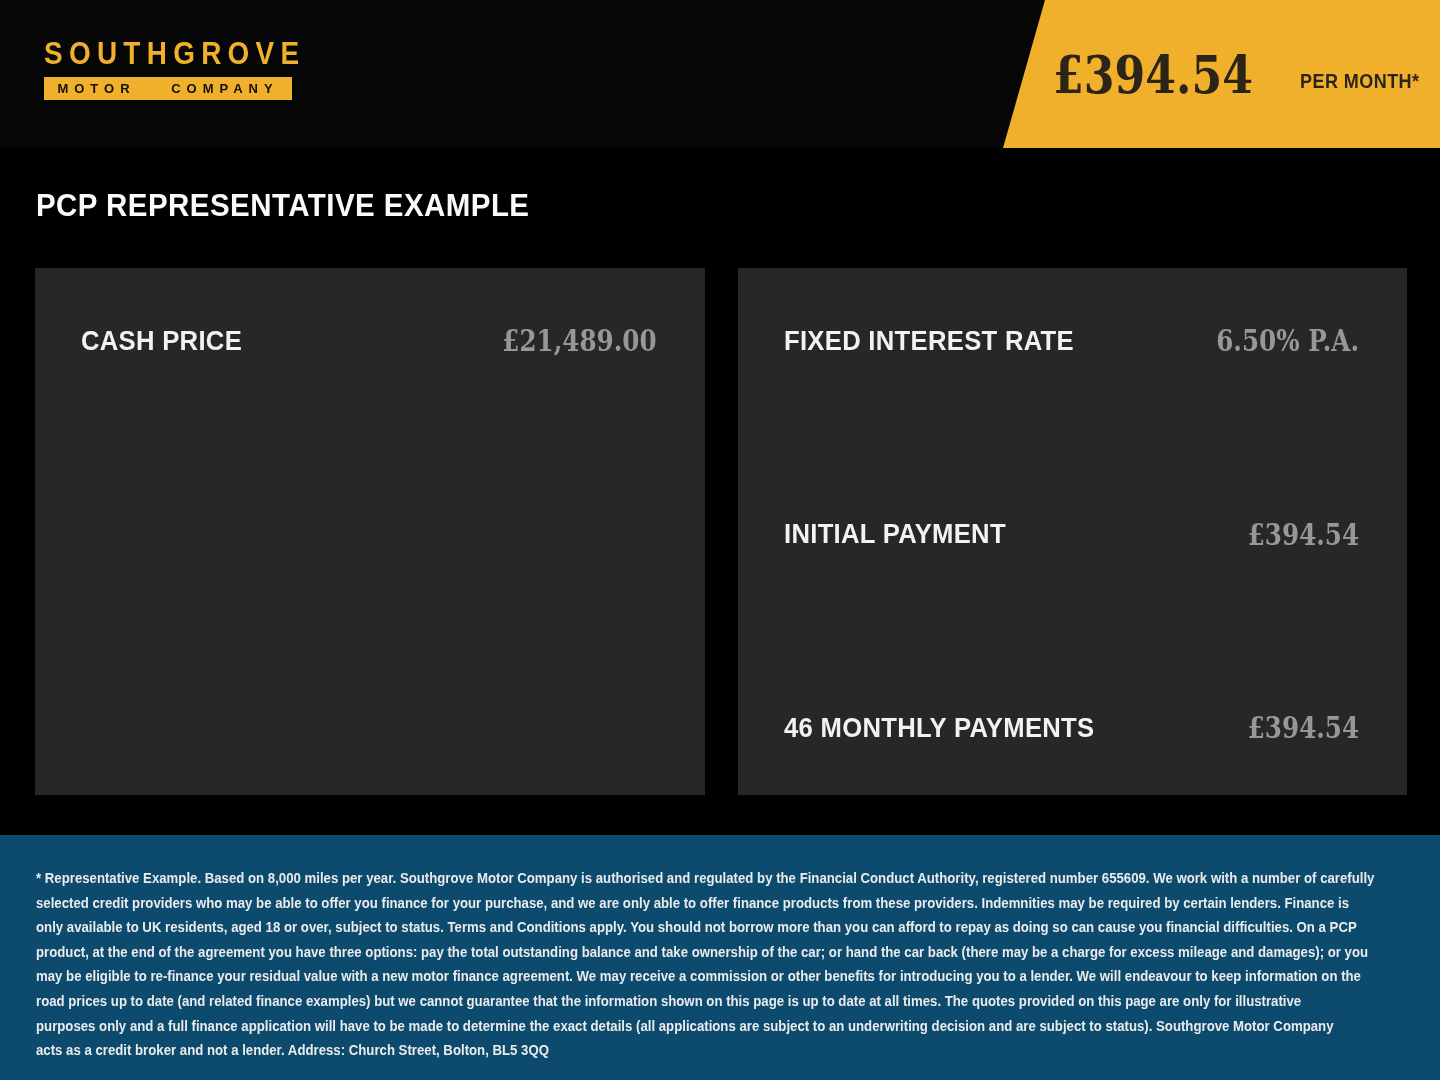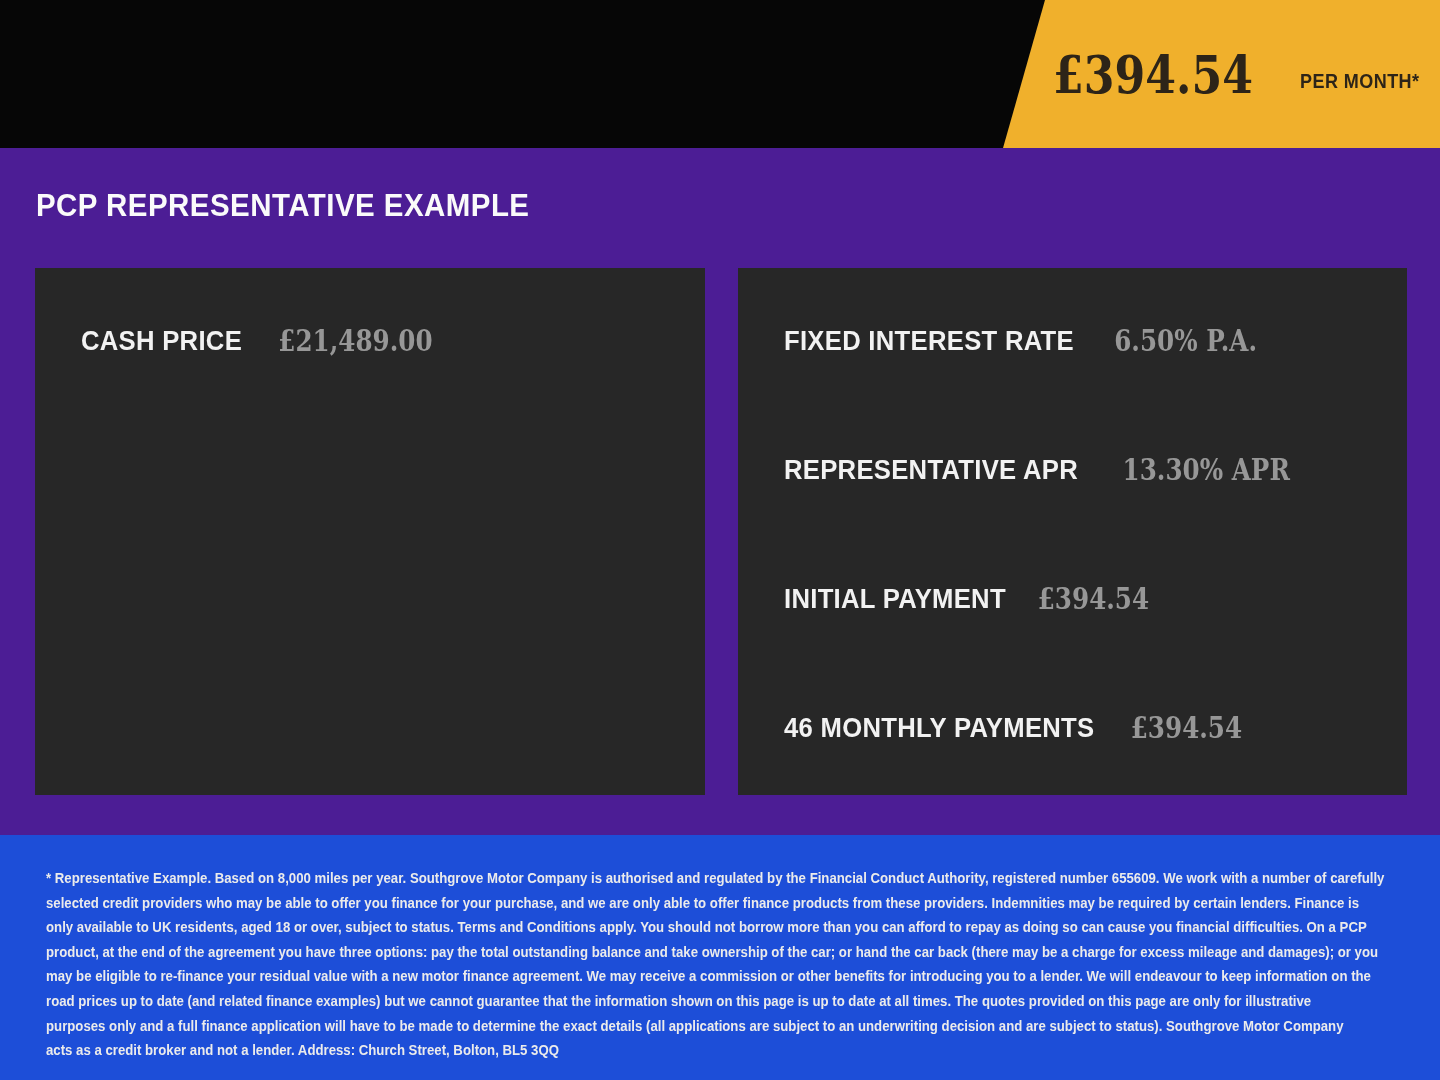--- a/index.html
+++ b/index.html
@@ -31,82 +31,82 @@
   .banner-amount{
     font-family:"DejaVu Serif",serif;font-weight:700;font-size:52px;color:#2d2418;
     transform:scaleX(.85);transform-origin:left center;white-space:nowrap;
   }
   .banner-period{
     font-size:20px;font-weight:700;color:#2d2418;margin-left:12px;margin-top:14px;
     transform:scaleX(.9);transform-origin:left center;white-space:nowrap;letter-spacing:.5px;
   }
 
   
-  .main{position:absolute;top:148px;left:0;width:1440px;height:687px;background:#4c1d95;}
+  .main{position:absolute;top:148px;left:0;width:1440px;height:687px;background:#000000;}
   .page-title{
     position:absolute;left:36px;top:40px;color:#fafafa;font-size:31px;font-weight:700;
     letter-spacing:.5px;transform:scaleX(.95);transform-origin:left center;white-space:nowrap;
   }
 
   .panel{
     position:absolute;top:120px;height:527px;background:#272727;box-sizing:border-box;
     display:flex;flex-direction:column;justify-content:space-between;
     padding:56px 48px 50px 46px;
   }
   .panel-left{left:35px;width:670px;}
   .panel-right{left:738px;width:669px;}
 
-  .frow{display:flex;justify-content:flex-start;align-items:center;}
+  .frow{display:flex;justify-content:space-between;align-items:center;}
   .flabel{
     color:#f2f2f2;font-size:27px;font-weight:700;letter-spacing:.3px;
     transform:scaleX(.95);transform-origin:left center;white-space:nowrap;
   }
   .fvalue{
     font-family:"DejaVu Serif",serif;color:#979797;font-size:29px;font-weight:700;
     transform:scaleX(.85);transform-origin:right center;white-space:nowrap;
   }
 
   
   .footer{
-    position:absolute;top:835px;left:0;width:1440px;height:245px;background:#1d4ed8;
-    box-sizing:border-box;padding:31px 40px 0 46px;
+    position:absolute;top:835px;left:0;width:1440px;height:245px;background:#0c4a6e;
+    box-sizing:border-box;padding:31px 40px 0 36px;
   }
   .fine-line{
     color:#ebebeb;font-size:15px;font-weight:700;line-height:24.6px;
     white-space:nowrap;transform:scaleX(.88);transform-origin:left center;
   }
 </style>
 </head>
 <body>
 
 <div class="header">
+  <div class="logo">
+    <span class="logo-name">SOUTHGROVE</span>
+    <span class="logo-bar">MOTOR COMPANY</span>
+  </div>
   <div class="banner">
     <span class="banner-amount">£394.54</span>
     <span class="banner-period">PER MONTH*</span>
   </div>
 </div>
 
 <div class="main">
   <div class="page-title">PCP REPRESENTATIVE EXAMPLE</div>
 
   <div class="panel panel-left">
     <div class="frow">
       <span class="flabel">CASH PRICE</span>
       <span class="fvalue">£21,489.00</span>
     </div>
   </div>
 
   <div class="panel panel-right">
     <div class="frow">
       <span class="flabel">FIXED INTEREST RATE</span>
       <span class="fvalue">6.50% P.A.</span>
-    </div>
-    <div class="frow">
-      <span class="flabel">REPRESENTATIVE APR</span>
-      <span class="fvalue">13.30% APR</span>
     </div>
     <div class="frow">
       <span class="flabel">INITIAL PAYMENT</span>
       <span class="fvalue">£394.54</span>
     </div>
     <div class="frow">
       <span class="flabel">46 MONTHLY PAYMENTS</span>
       <span class="fvalue">£394.54</span>
     </div>
   </div>

